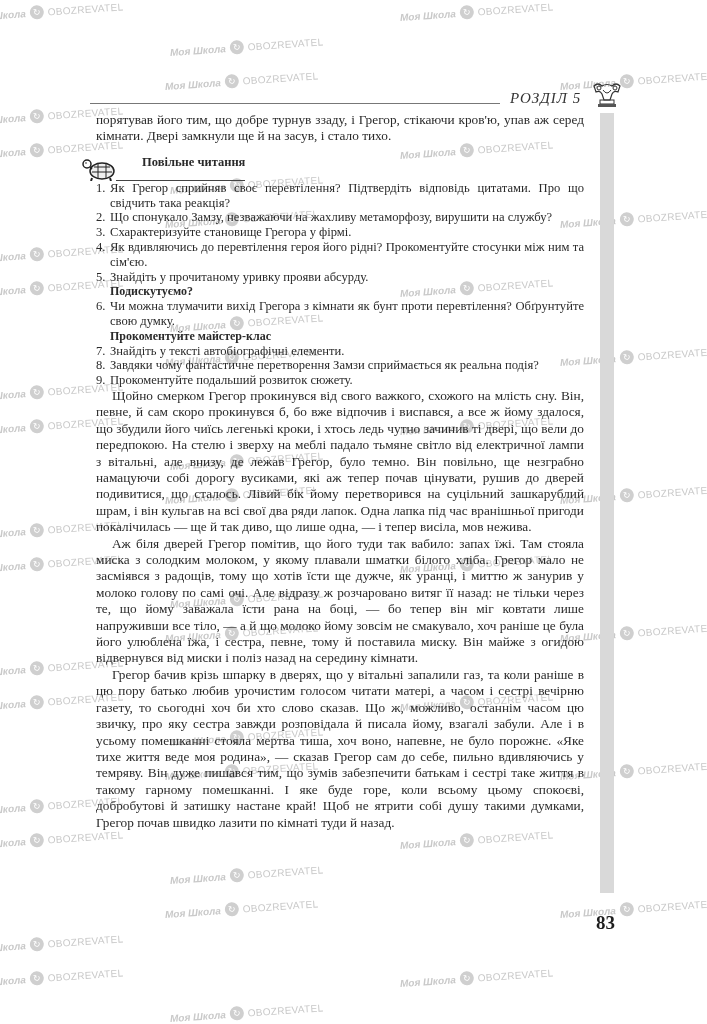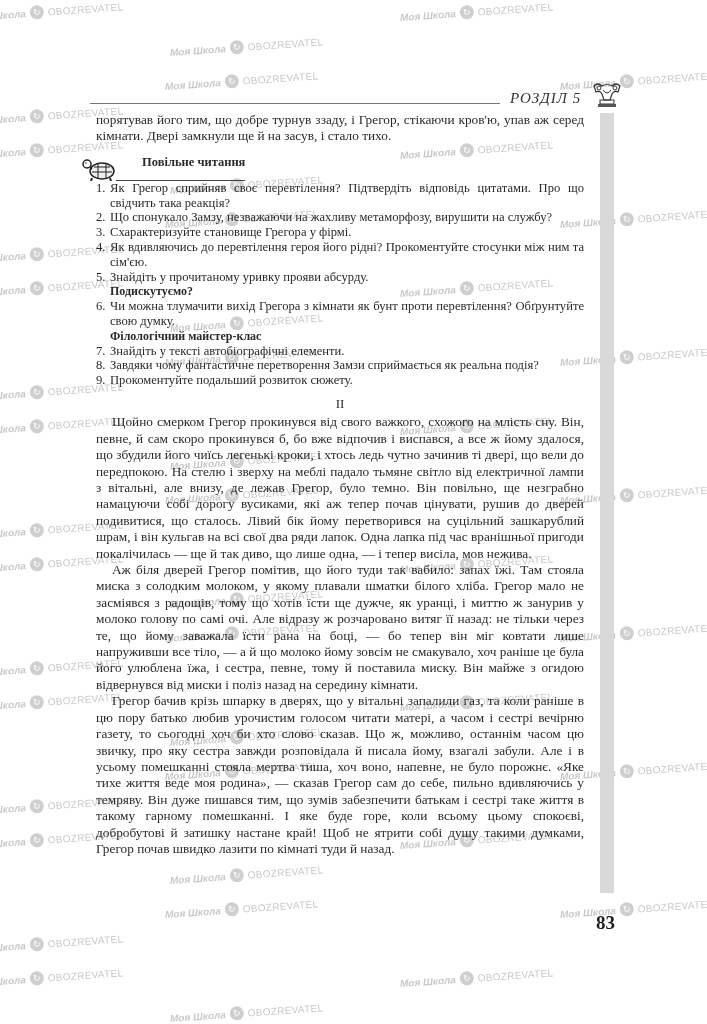--- a/index.html
+++ b/index.html
@@ -330,38 +330,37 @@
           <span class="qtext">Знайдіть у прочитаному уривку прояви абсурду.</span>
         </li>
     </ul>
     <div class="subhead">Подискутуємо?</div>
     <ul class="questions">
       <li>
           <span class="qnum">6.</span>
           <span class="qtext">Чи можна тлумачити вихід Грегора з кімнати як бунт проти перевтілення? Обґрунтуйте свою думку.</span>
         </li>
     </ul>
-    <div class="subhead">Філологічний майстер-клас</div>
+    <div class="subhead">Прокоментуйте майстер-клас</div>
     <ul class="questions">
       <li>
           <span class="qnum">7.</span>
           <span class="qtext">Знайдіть у тексті автобіографічні елементи.</span>
         </li>
       <li>
           <span class="qnum">8.</span>
           <span class="qtext">Завдяки чому фантастичне перетворення Замзи сприймається як реальна подія?</span>
         </li>
     </ul>
     <ul class="questions">
       <li>
           <span class="qnum">9.</span>
           <span class="qtext">Прокоментуйте подальший розвиток сюжету.</span>
         </li>
     </ul>
 
-    <div class="chapter-num">II</div>
     <p class="indent">Щойно смерком Грегор прокинувся від свого важкого, схожого на млість сну. Він, певне, й сам скоро прокинувся б, бо вже відпочив і виспався, а все ж йому здалося, що збудили його чиїсь легенькі кроки, і хтось ледь чутно зачинив ті двері, що вели до передпокою. На стелю і зверху на меблі падало тьмяне світло від електричної лампи з вітальні, але внизу, де лежав Грегор, було темно. Він повільно, ще незграбно намацуючи собі дорогу вусиками, які аж тепер почав цінувати, рушив до дверей подивитися, що сталось. Лівий бік йому перетворився на суцільний зашкарублий шрам, і він кульгав на всі свої два ряди лапок. Одна лапка під час вранішньої пригоди покалічилась — ще й так диво, що лише одна, — і тепер висіла, мов нежива.</p>
     <p class="indent">Аж біля дверей Грегор помітив, що його туди так вабило: запах їжі. Там стояла миска з солодким молоком, у якому плавали шматки білого хліба. Грегор мало не засміявся з радощів, тому що хотів їсти ще дужче, як уранці, і миттю ж занурив у молоко голову по самі очі. Але відразу ж розчаровано витяг її назад: не тільки через те, що йому заважала їсти рана на боці, — бо тепер він міг ковтати лише напруживши все тіло, — а й що молоко йому зовсім не смакувало, хоч раніше це була його улюблена їжа, і сестра, певне, тому й поставила миску. Він майже з огидою відвернувся від миски і поліз назад на середину кімнати.</p>
     <p class="indent">Грегор бачив крізь шпарку в дверях, що у вітальні запалили газ, та коли раніше в цю пору батько любив урочистим голосом читати матері, а часом і сестрі вечірню газету, то сьогодні хоч би хто слово сказав. Що ж, можливо, останнім часом цю звичку, про яку сестра завжди розповідала й писала йому, взагалі забули. Але і в усьому помешканні стояла мертва тиша, хоч воно, напевне, не було порожнє. «Яке тихе життя веде моя родина», — сказав Грегор сам до себе, пильно вдивляючись у темряву. Він дуже пишався тим, що зумів забезпечити батькам і сестрі таке життя в такому гарному помешканні. І яке буде горе, коли всьому цьому спокоєві, добробутові й затишку настане край! Щоб не ятрити собі душу такими думками, Грегор почав швидко лазити по кімнаті туди й назад.</p>
   </div>
 
   <div class="page-number">83</div>
 </div>
 
 </body></html>

